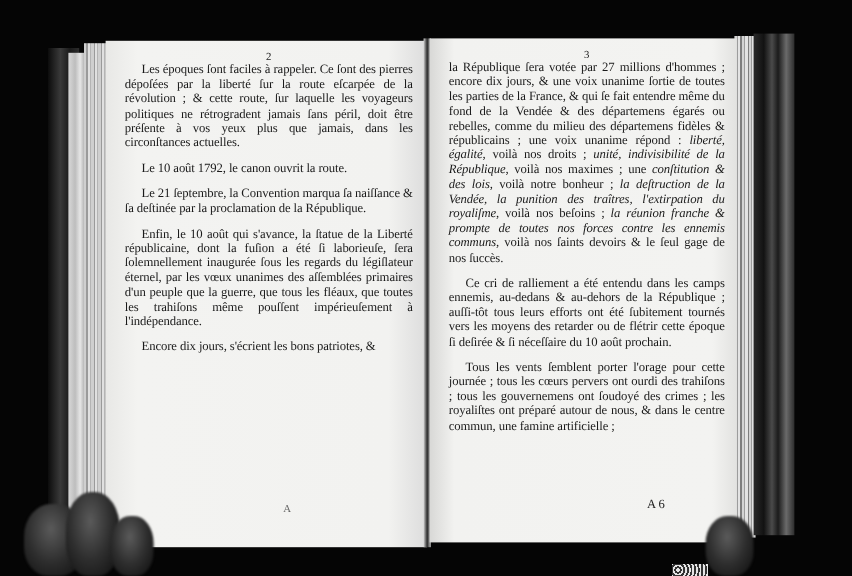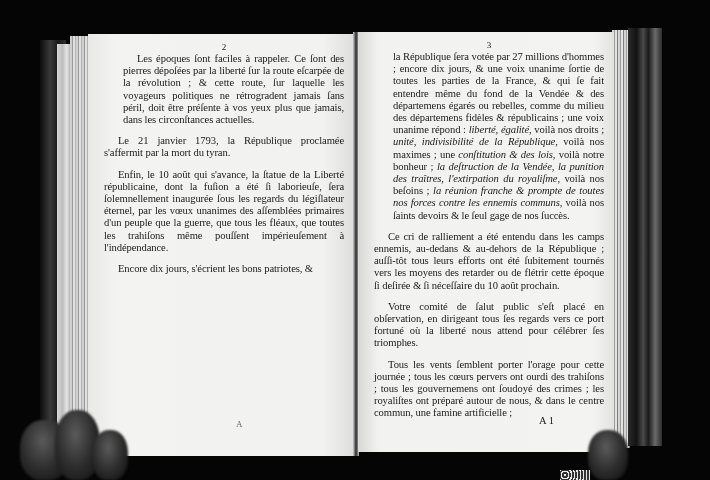--- a/index.html
+++ b/index.html
@@ -57,21 +57,21 @@
     .folio {
       text-align: center; font-size: 9px; line-height: 10px; height: 10px;
       margin-bottom: 1px;
     }
     .para {
       font-size: 10.6px; line-height: 12.2px;
       text-align: justify; margin: 0 0 9px 0;
       text-indent: 14px;
       letter-spacing: -0.1px;
     }
-    .para.first { margin-bottom: 9px; margin-left: 19px; }
+    .para.first { margin-bottom: 9px; }
     .para i { font-style: italic; }
     .signature {
       position: absolute; font-size: 10px;
     }
     .catch-left { left: 148px; top: 385px; font-size: 9px; color: #666; }
     .sig-right { right: 60px; top: 383px; font-size: 10.5px; }
 
     
     .thumb {
       position: absolute; border-radius: 45% 45% 40% 40%;
@@ -93,35 +93,35 @@
 <div class="book">
   <div class="cover-left"></div>
   <div class="edge-left"></div>
   <div class="stack-left"></div>
   <div class="stack-right"></div>
   <div class="cover-right"></div>
 
   <div class="page left">
     <div class="folio">2</div>
     <p class="para first">Les époques ſont faciles à rappeler. Ce ſont des pierres dépoſées par la liberté ſur la route eſcarpée de la révolution ; &amp; cette route, ſur laquelle les voyageurs politiques ne rétrogradent jamais ſans péril, doit être préſente à vos yeux plus que jamais, dans les circonſtances actuelles.</p>
-    <p class="para">Le 21 janvier 1793, la République proclamée s'affermit par la mort du tyran.</p>
+    <p class="para">Le 10 août 1792, le canon ouvrit la route.</p>
+    <p class="para">Le 21 ſeptembre, la Convention marqua ſa naiſſance &amp; ſa deſtinée par la proclamation de la République.</p>
     <p class="para">Enfin, le 10 août qui s'avance, la ſtatue de la Liberté républicaine, dont la fuſion a été ſi laborieuſe, ſera ſolemnellement inaugurée ſous les regards du légiſlateur éternel, par les vœux unanimes des aſſemblées primaires d'un peuple que la guerre, que tous les fléaux, que toutes les trahiſons même pouſſent impérieuſement à l'indépendance.</p>
     <p class="para">Encore dix jours, s'écrient les bons patriotes, &amp;</p>
     <div class="signature catch-left">A</div>
   </div>
 
   <div class="gutter"></div>
 
   <div class="page right">
     <div class="folio">3</div>
     <p class="para first" style="text-indent:0"><span>la République ſera votée par 27 millions d'hommes ; encore dix jours, &amp; une voix unanime ſortie de toutes les parties de la France, &amp; qui ſe fait entendre même du fond de la Vendée &amp; des départemens égarés ou rebelles, comme du milieu des départemens fidèles &amp; républicains ; une voix unanime répond : </span><i>liberté, égalité</i><span>, voilà nos droits ; </span><i>unité, indivisibilité de la République</i><span>, voilà nos maximes ; une </span><i>conſtitution &amp; des lois</i><span>, voilà notre bonheur ; </span><i>la deſtruction de la Vendée, la punition des traîtres, l'extirpation du royaliſme</i><span>, voilà nos beſoins ; </span><i>la réunion franche &amp; prompte de toutes nos forces contre les ennemis communs</i><span>, voilà nos ſaints devoirs &amp; le ſeul gage de nos ſuccès.</span></p>
     <p class="para">Ce cri de ralliement a été entendu dans les camps ennemis, au-dedans &amp; au-dehors de la République ; auſſi-tôt tous leurs efforts ont été ſubitement tournés vers les moyens des retarder ou de flétrir cette époque ſi deſirée &amp; ſi néceſſaire du 10 août prochain.</p>
-    <p class="para">Votre comité de ſalut public s'eſt placé en obſervation, en dirigeant tous ſes regards vers ce port fortuné où la liberté nous attend pour célébrer ſes triomphes.</p>
     <p class="para">Tous les vents ſemblent porter l'orage pour cette journée ; tous les cœurs pervers ont ourdi des trahiſons ; tous les gouvernemens ont ſoudoyé des crimes ; les royaliſtes ont préparé autour de nous, &amp; dans le centre commun, une famine artificielle ;</p>
-    <div class="signature sig-right">A 1</div>
+    <div class="signature sig-right">A 6</div>
   </div>
 
   <div class="thumb t1"></div>
   <div class="thumb t2"></div>
   <div class="thumb t3"></div>
   <div class="thumb t4"></div>
   <div class="glove"></div>
 </div>
 
 </body></html>

